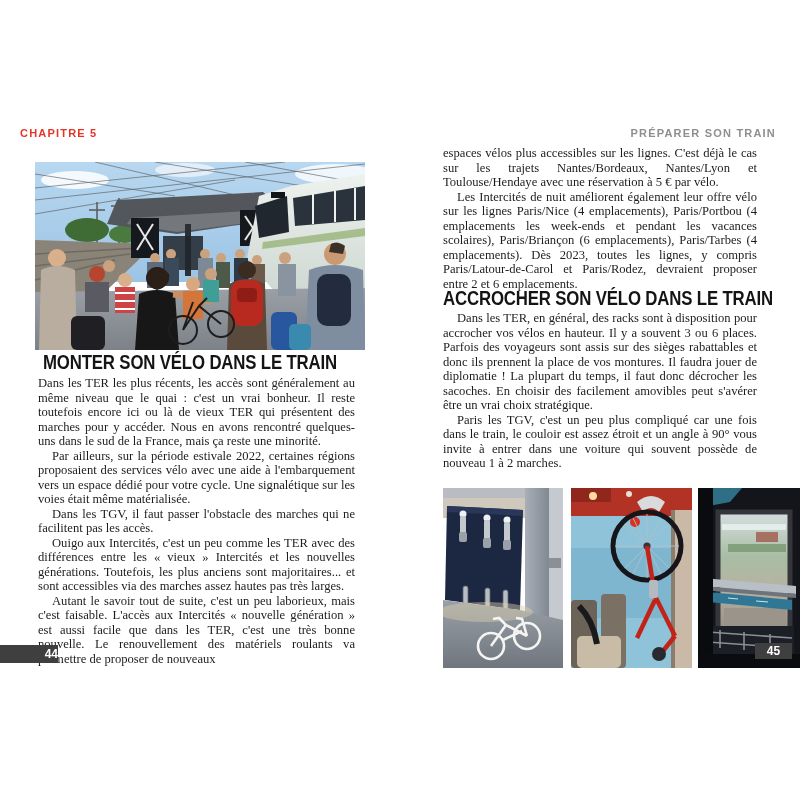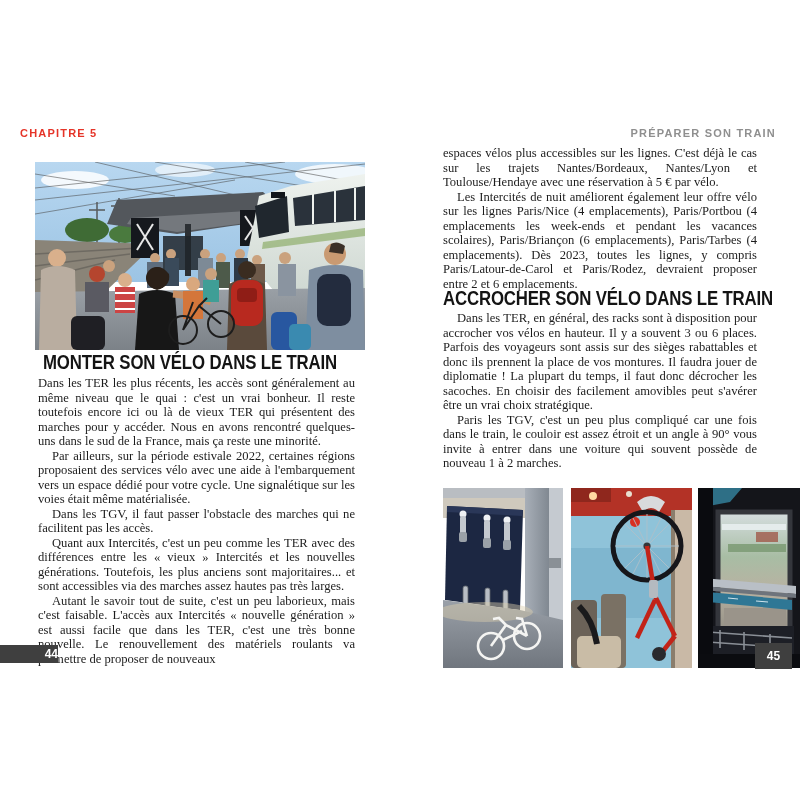--- a/index.html
+++ b/index.html
@@ -28,21 +28,21 @@
   
   .photo{position:absolute;overflow:hidden;}
   .photo svg{display:block;width:100%;height:100%;}
   
   .pagenum{
     position:absolute;background:#3f3f3f;color:#ffffff;
     font-family:"Liberation Sans",sans-serif;font-weight:700;font-size:12px;
     display:flex;align-items:center;
   }
   .pagenum.left44{left:0;top:645px;width:58px;height:18px;justify-content:flex-end;box-sizing:border-box;}
-  .pagenum.right45{left:755px;top:643px;width:37px;height:26px;justify-content:center;}
+  .pagenum.right45{left:755px;top:643px;width:37px;height:16px;justify-content:center;}
 </style>
 </head>
 <body>
 
 <div class="spread">
 
   <div class="runhead left">CHAPITRE 5</div>
   <div class="runhead right">PRÉPARER SON TRAIN</div>
 
   <div class="photo" style="left:35px;top:162px;width:330px;height:188px;">
@@ -198,21 +198,21 @@
       </g>
     </svg>
   </div>
 
   <div class="sec-heading" style="left:43px;top:350px;">MONTER SON VÉLO DANS LE TRAIN</div>
 
   <div class="col" style="left:38px;top:376px;width:317px;">
     <p><strong>Dans les TER les plus récents, les accès sont généralement au même niveau que le quai : c'est un vrai bonheur.</strong><span> Il reste toutefois encore ici ou là de vieux TER qui présentent des marches pour y accéder. Nous en avons rencontré quelques-uns dans le sud de la France, mais ça reste une minorité.</span></p>
     <p class="indent"><strong></strong><span>Par ailleurs, sur la période estivale 2022, certaines régions proposaient des services vélo avec une aide à l'embarquement vers un espace dédié pour votre cycle. Une signalétique sur les voies était même matérialisée.</span></p>
     <p class="indent"><strong>Dans les TGV, il faut passer l'obstacle des marches qui ne facilitent pas les accès.</strong><span></span></p>
-    <p class="indent"><strong>Quant aux Intercités, c'est</strong><span> un peu comme les TER avec des différences entre les « vieux » Intercités et les nouvelles générations. Toutefois, les plus anciens sont majoritaires... et sont accessibles via des marches assez hautes pas très larges.</span></p>
+    <p class="indent"><strong>Ouigo aux Intercités, c'est</strong><span> un peu comme les TER avec des différences entre les « vieux » Intercités et les nouvelles générations. Toutefois, les plus anciens sont majoritaires... et sont accessibles via des marches assez hautes pas très larges.</span></p>
     <p class="indent"><strong></strong><span>Autant le savoir tout de suite, c'est un peu laborieux, mais c'est faisable. L'accès aux Intercités « nouvelle génération » est aussi facile que dans les TER, c'est une très bonne nouvelle. Le renouvellement des matériels roulants va permettre de proposer de nouveaux</span></p>
   </div>
 
   <div class="pagenum left44">44</div>
 
   <div class="col" style="left:443px;top:146px;width:314px;">
     <p><strong></strong><span>espaces vélos plus accessibles sur les lignes. C'est déjà le cas sur les trajets Nantes/Bordeaux, Nantes/Lyon et Toulouse/Hendaye avec une réservation à 5 € par vélo.</span></p>
     <p class="indent"><strong></strong><span>Les Intercités de nuit améliorent également leur offre vélo sur les lignes Paris/Nice (4 emplacements), Paris/Portbou (4 emplacements les week-ends et pendant les vacances scolaires), Paris/Briançon (6 emplacements), Paris/Tarbes (4 emplacements). Dès 2023, toutes les lignes, y compris Paris/Latour-de-Carol et Paris/Rodez, devraient proposer entre 2 et 6 emplacements.</span></p>
   </div>
 

